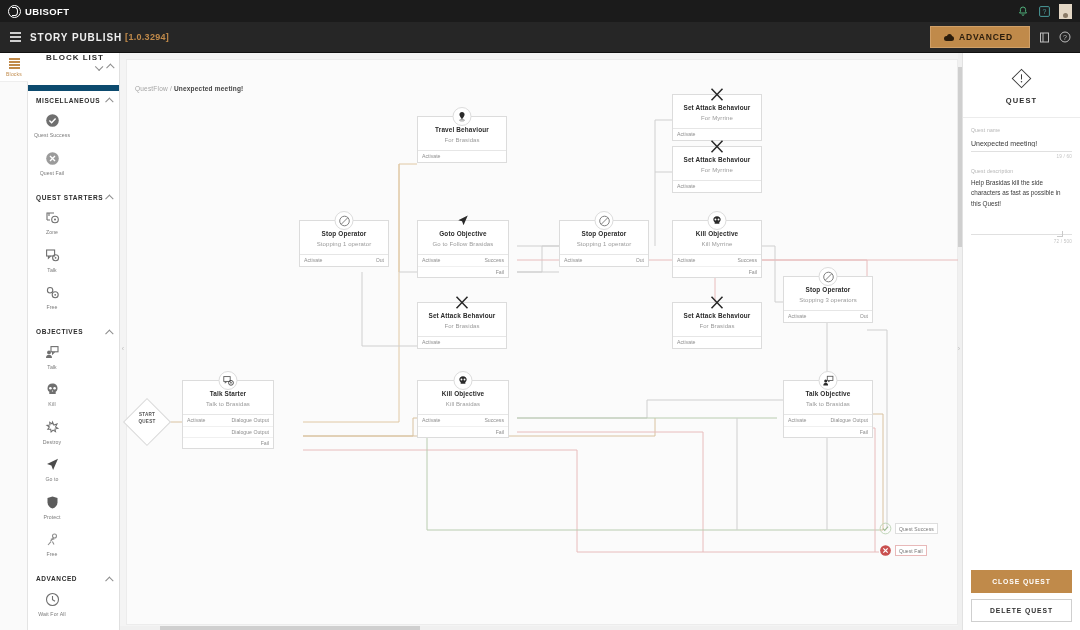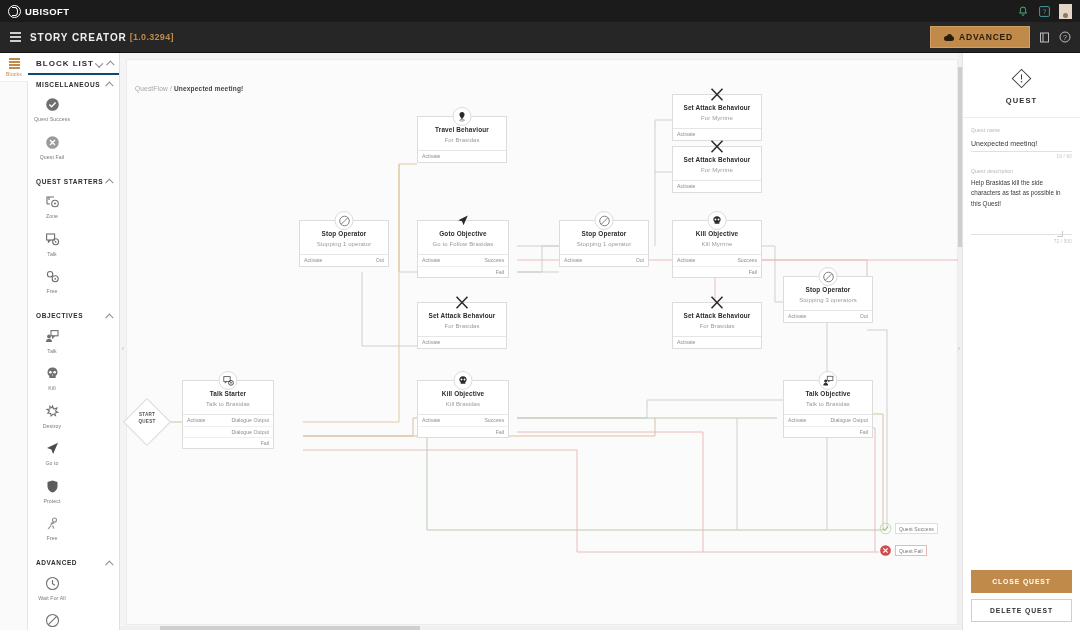--- a/index.html
+++ b/index.html
@@ -87,22 +87,23 @@
   .blocks-ico i:nth-child(2){ top:3.2px; }
   .blocks-ico i:nth-child(3){ top:6.4px; }
   .blocks-ico i:nth-child(4){ top:9.2px; height:1.6px; }
 
   
   .blocklist {
     position:absolute; top:53px; left:28px; width:92px; height:577px;
     background:#fff; border-right:1px solid #e0e0e0; overflow:hidden;
   }
   .bl-head {
-    height:22px; display:flex; align-items:center; padding:0 5px 0 8px;
-    border-bottom:2px solid #0c4a6e;
+    height:38px; display:flex; align-items:center; padding:0 5px 0 8px;
+    border-bottom:6px solid #0c4a6e;
+    flex-direction:column;
   }
   .bl-head-title { font-size:8px; font-weight:bold; letter-spacing:1px; color:#2c2c2c; }
   .bl-head-ctrls { margin-left:auto; display:flex; gap:5px; }
   .chev { width:7px; height:7px; position:relative; cursor:pointer; }
   .chev:before {
     content:""; position:absolute; left:0.5px; top:1.5px; width:4.5px; height:4.5px;
     border-left:1.2px solid #8d8d8d; border-bottom:1.2px solid #8d8d8d;
     transform:rotate(-45deg);
   }
   .chev.up:before { transform:rotate(135deg); top:2.5px; }
@@ -280,21 +281,21 @@
       </span>
     </div>
   </div>
 
   <div class="app-header">
     <div class="hamburger">
       <i></i>
         <i></i>
         <i></i>
     </div>
-    <span class="app-title">STORY CREATOR</span>
+    <span class="app-title">STORY PUBLISH</span>
     <span class="app-version">[1.0.3294]</span>
 
     <div class="header-right">
       <div class="publish-btn">
         <span class="cloud-ico"></span>
         <span>ADVANCED</span>
       </div>
       <span class="hdr-ico-btn">
         <svg width="11" height="11" viewBox="0 0 11 11">
             <rect x="1.5" y="1" width="8" height="9" fill="none" stroke="#bdbdbd" stroke-width="1"></rect>

